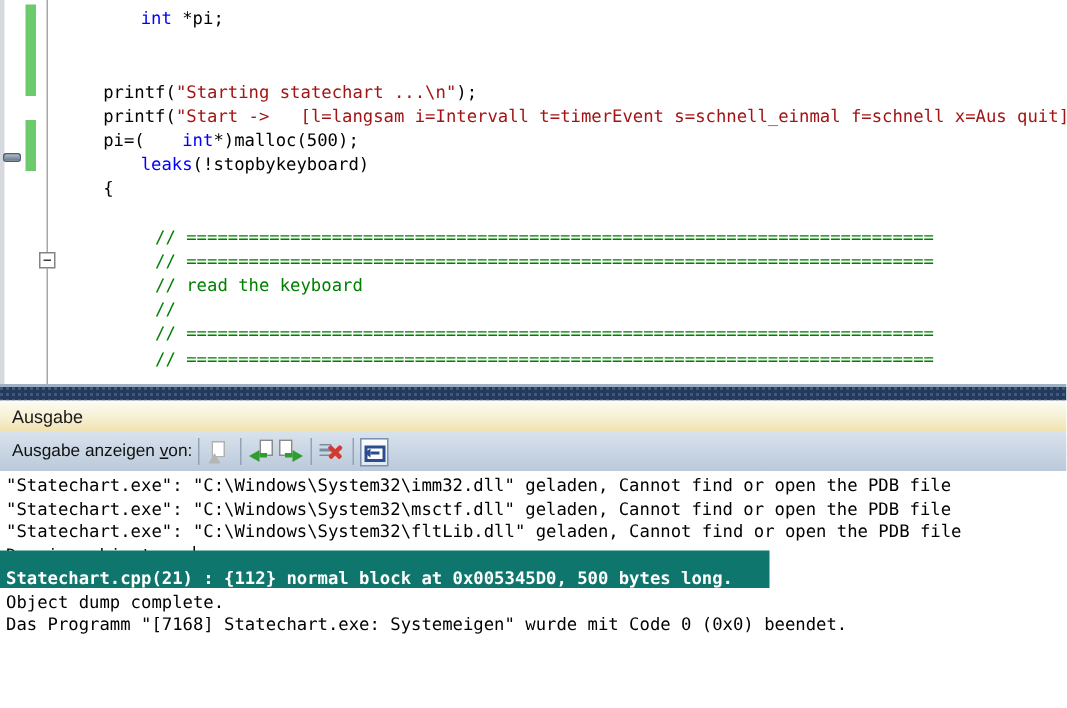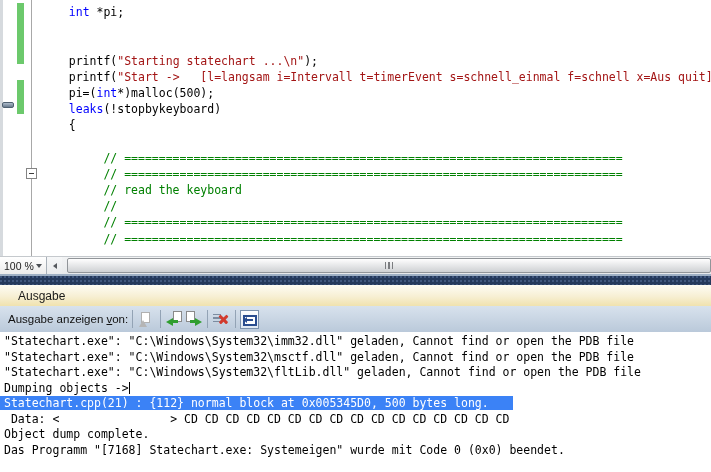--- a/index.html
+++ b/index.html
@@ -16,21 +16,21 @@
   .bookmark { position:absolute; left:2px; top:102px; width:12px; height:6px;
               border:1px solid #4e6070; border-radius:2px;
               background:linear-gradient(#aebccb,#67798c); }
   .fold-line { position:absolute; left:31px; top:0; width:1px; height:256px; background:#a8a8a8; }
   .fold-box { position:absolute; left:26px; top:168px; width:11px; height:11px;
               background:#fff; border:1px solid #848484; }
   .fold-box i { position:absolute; left:2px; top:4px; width:5px; height:1px; background:#3c3c3c; }
   .code { position:absolute; left:48px; top:4px; right:0; bottom:0; overflow:hidden;
           font-family:"DejaVu Sans Mono", monospace; font-size:11.5px; }
   .cline { height:16.2px; line-height:16.2px; white-space:pre; }
-  .kw  { color:#0000ff; }
+  .kw  { color:#0000ff;margin-left:25px; }
   .str { color:#a31515; }
   .com { color:#008000; }
   .pl  { color:#000000; }
 
   
   .scrollrow { display:flex; width:711px; height:18px; background:#eef0f2;
                border-top:1px solid #c5c9cd; align-items:stretch; }
   .zoom-select { width:47px; display:flex; align-items:center; justify-content:space-between;
                  padding:0 4px; background:linear-gradient(#ffffff,#ececec);
                  border-right:1px solid #a8b0b8; font-size:10.5px; color:#222; }
@@ -48,21 +48,21 @@
            display:flex; align-items:center; justify-content:center; }
   .grip { display:flex; gap:2px; }
   .grip i { width:1.5px; height:7px; background:#7b7d80; }
 
   .splitgap { width:711px; height:2px; background:#9fb0c4; }
   .splitter { width:711px; height:9px; background-color:#24395c;
               background-image:radial-gradient(circle at 1px 1px, #41587f 1px, transparent 1.2px);
               background-size:4px 4px; }
 
   
-  .panel-title { width:711px; height:21px; display:flex; align-items:center; padding-left:18px;
+  .panel-title { width:711px; height:21px; display:flex; align-items:center; padding-left:8px;
                  font-size:12px; color:#1a1a1a;
                  background:linear-gradient(#fdfcf4 0%, #f7efd3 55%, #f0e2ae 100%); }
   .panel-toolbar { width:711px; height:26px; display:flex; align-items:center; padding-left:8px;
                    background:linear-gradient(#d8e2ed,#bac9da); font-size:11.5px; color:#111; }
   .combo { position:relative; width:326px; height:20px; margin-left:6px; background:#fff;
            border:1px solid #707e8c; display:flex; align-items:center;
            padding:0 18px 0 4px; font-size:11.5px; }
   .combo-arrow { position:absolute; right:4px; top:7px; }
   .tb-sep { width:1px; height:18px; background:#93a3b5; margin:0 4px; }
   .tb-btn { position:relative; width:19px; height:19px; display:flex; align-items:center;
@@ -91,21 +91,21 @@
   .wrap-box { position:absolute; left:2px; top:4px; width:14px; height:11px;
               border:2px solid #2a4d8f; background:#fff; }
   .wrap-arrow { position:absolute; left:6px; top:8px; width:6px; height:2px; background:#2a4d8f; }
   .wrap-arrow:before { content:""; position:absolute; left:-4px; top:-2px; width:0; height:0;
               border-top:3px solid transparent; border-bottom:3px solid transparent;
               border-right:4px solid #2a4d8f; }
 
   .output { width:711px; height:140px; background:#fff; padding:2px 0 0 4px;
             font-family:"DejaVu Sans Mono", monospace; font-size:11.5px; overflow:hidden; }
   .oline { height:15.55px; line-height:15.55px; white-space:pre; color:#000; }
-  .hl { background:#3b82f6; color:#fff; margin-left:-4px; padding:0 24px 0 4px; }
+  .hl { background:#0f766e; color:#fff; margin-left:-4px; padding:11px 24px 0 4px;font-weight:bold; }
   .caret { display:inline-block; width:1px; height:12px; background:#000; vertical-align:-2px; }
   u { text-decoration:underline; }
 </style>
 </head>
 <body>
 
 <div class="screen">
 
   <div class="editor">
     <div class="left-edge"></div>
@@ -128,40 +128,20 @@
         <div class="cline"></div>
         <div class="cline"><span class="com">        // ========================================================================</span></div>
         <div class="cline"><span class="com">        // ========================================================================</span></div>
         <div class="cline"><span class="com">        // read the keyboard</span></div>
         <div class="cline"><span class="com">        //</span></div>
         <div class="cline"><span class="com">        // ========================================================================</span></div>
         <div class="cline"><span class="com">        // ========================================================================</span></div>
       </div>
   </div>
 
-  <div class="scrollrow">
-    <div class="zoom-select">
-      <span>100 %</span>
-      <span class="tri-down"></span>
-    </div>
-    <div class="hscroll">
-      <div class="scroll-arrow-left">
-        <span class="tri-left"></span>
-      </div>
-      <div class="track">
-        <div class="thumb">
-          <div class="grip">
-              <i></i>
-              <i></i>
-              <i></i>
-            </div>
-        </div>
-      </div>
-    </div>
-  </div>
 
   <div class="splitgap"></div>
   <div class="splitter"></div>
 
   <div class="panel-title">
     <span>Ausgabe</span>
   </div>
 
   <div class="panel-toolbar">
     <span><span>Ausgabe anzeigen </span><u>v</u><span>on:</span></span>
@@ -197,18 +177,17 @@
       <span class="wrap-arrow"></span>
     </div>
   </div>
 
   <div class="output" id="output-lines">
       <div class="oline"><span>"Statechart.exe": "C:\Windows\System32\imm32.dll" geladen, Cannot find or open the PDB file</span></div>
       <div class="oline"><span>"Statechart.exe": "C:\Windows\System32\msctf.dll" geladen, Cannot find or open the PDB file</span></div>
       <div class="oline"><span>"Statechart.exe": "C:\Windows\System32\fltLib.dll" geladen, Cannot find or open the PDB file</span></div>
       <div class="oline"><span>Dumping objects -&gt;</span><span class="caret"></span></div>
       <div class="oline"><span class="hl">Statechart.cpp(21) : {112} normal block at 0x005345D0, 500 bytes long.</span></div>
-      <div class="oline"><span> Data: &lt;                &gt; CD CD CD CD CD CD CD CD CD CD CD CD CD CD CD CD</span></div>
       <div class="oline"><span>Object dump complete.</span></div>
       <div class="oline"><span>Das Programm "[7168] Statechart.exe: Systemeigen" wurde mit Code 0 (0x0) beendet.</span></div>
     </div>
 
 </div>
 
 </body></html>

